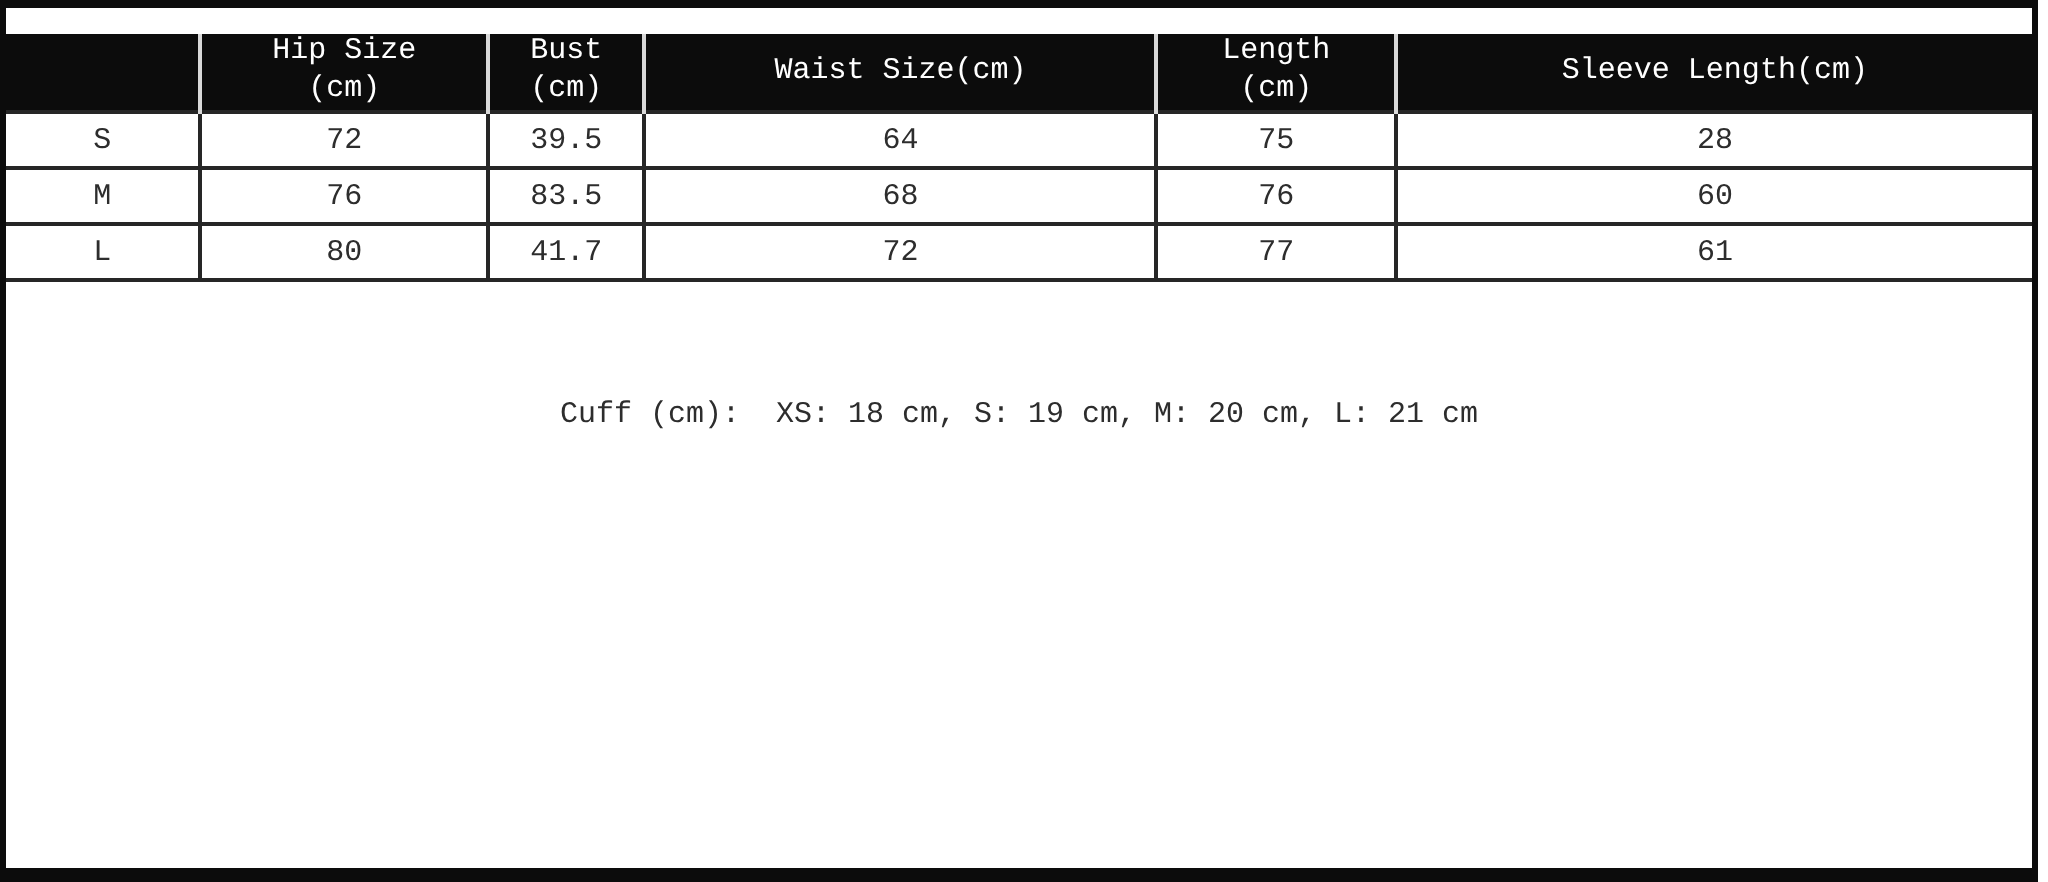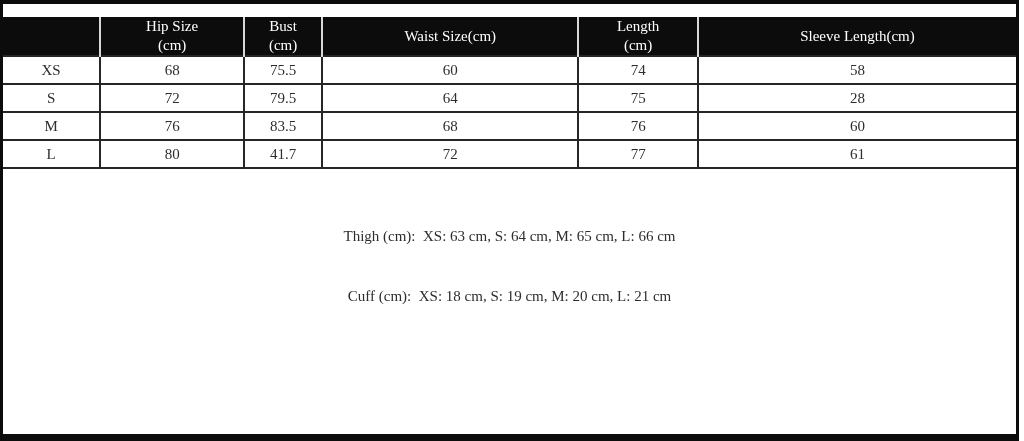--- a/index.html
+++ b/index.html
@@ -1,21 +1,21 @@
 <!DOCTYPE html>
 <html><head>
 <meta charset="utf-8">
 <style>
   html, body { margin: 0; padding: 0; background: #ffffff; }
   .page {
     position: relative;
     width: 1024px;
     height: 441px;
     background: #ffffff;
-    font-family: Liberation Serif, serif;
+    font-family: Liberation Mono, monospace;
     overflow: hidden;
   }
   .frame {
     box-sizing: border-box;
     margin-right: 5px;
     height: 441px;
     border: solid #0c0c0c;
     border-width: 4px 3px 7px 3px;
     background: #ffffff;
   }
@@ -84,31 +84,23 @@
           <th>Bust
 (cm)</th>
           <th>Waist Size(cm)</th>
           <th>Length
 (cm)</th>
           <th>Sleeve Length(cm)</th>
         </tr>
       </thead>
       <tbody>
         <tr>
-          <td>XS</td>
-          <td>68</td>
-          <td>75.5</td>
-          <td>60</td>
-          <td>74</td>
-          <td>58</td>
-        </tr>
-        <tr>
           <td>S</td>
           <td>72</td>
-          <td>79.5</td>
+          <td>39.5</td>
           <td>64</td>
           <td>75</td>
           <td>28</td>
         </tr>
         <tr>
           <td>M</td>
           <td>76</td>
           <td>83.5</td>
           <td>68</td>
           <td>76</td>
@@ -119,21 +111,20 @@
           <td>80</td>
           <td>41.7</td>
           <td>72</td>
           <td>77</td>
           <td>61</td>
         </tr>
       </tbody>
     </table>
 
     <div class="notes">
-      <div>Thigh (cm):  XS: 63 cm, S: 64 cm, M: 65 cm, L: 66 cm</div>
       <div>Cuff (cm):  XS: 18 cm, S: 19 cm, M: 20 cm, L: 21 cm</div>
       
       
       
       
       
     </div>
   </div>
 </div>
 

